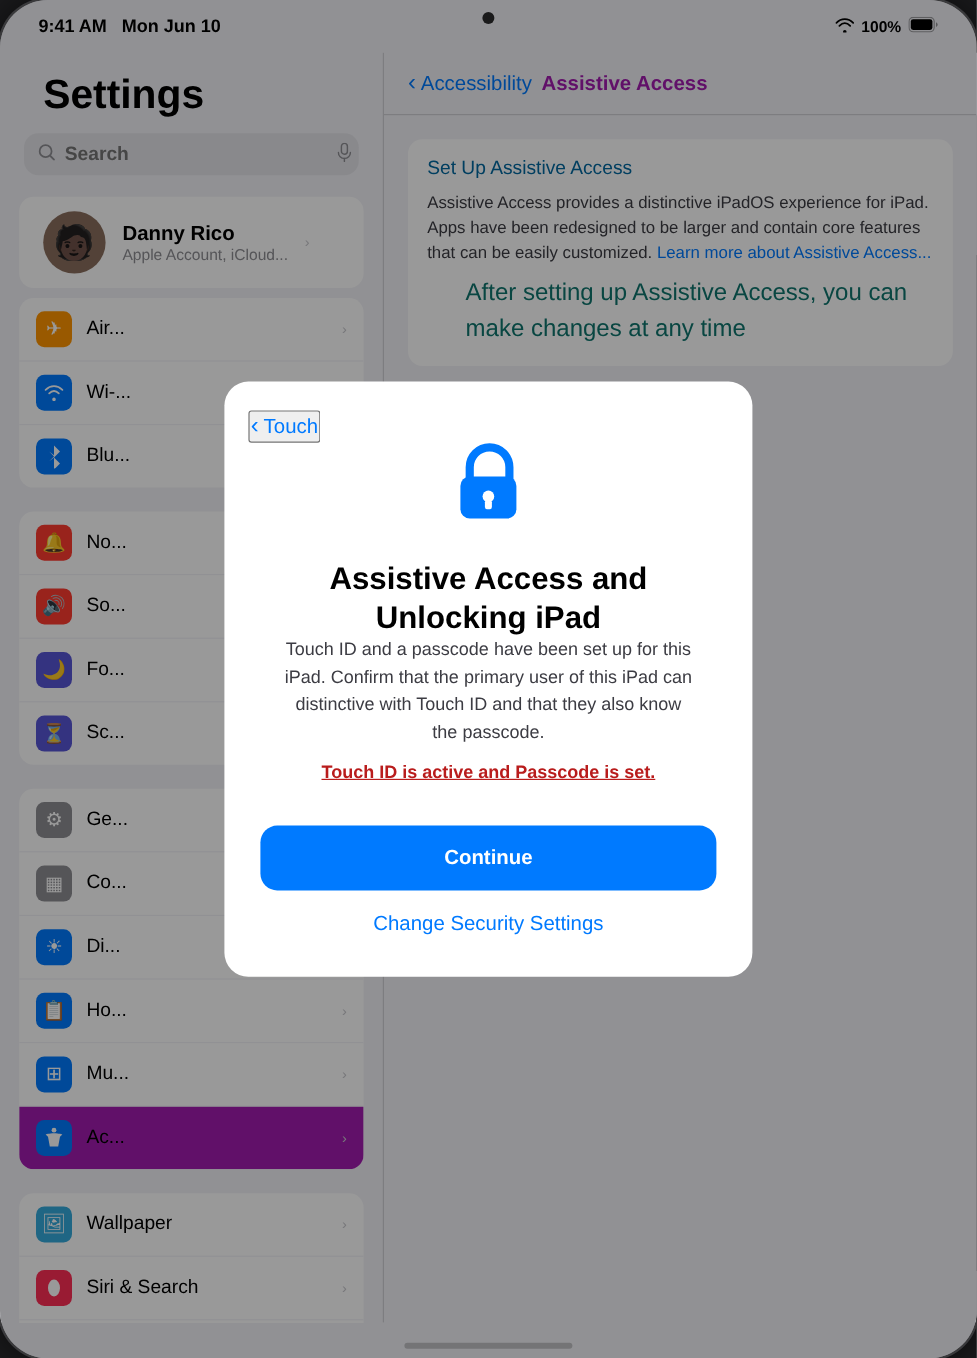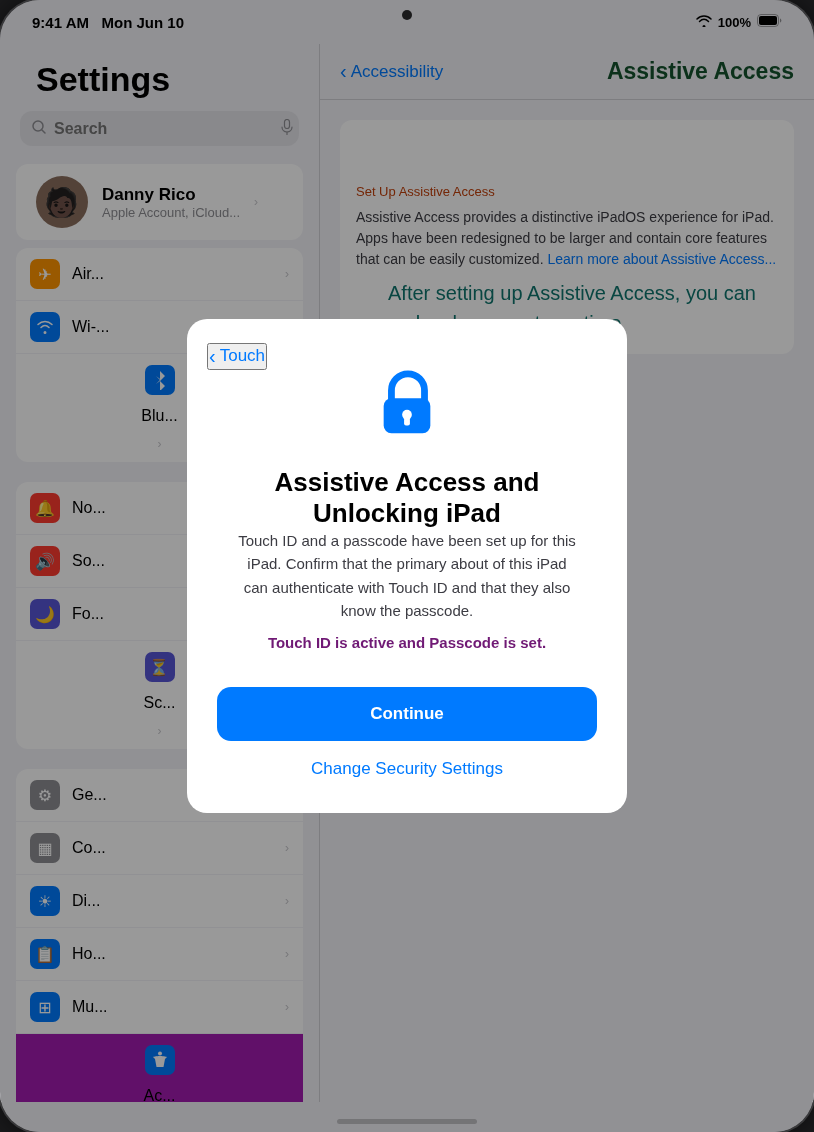--- a/index.html
+++ b/index.html
@@ -191,21 +191,20 @@
       display: flex;
       align-items: center;
       padding: 11px 14px;
       border-bottom: 1px solid #f2f2f7;
       gap: 12px;
       min-height: 48px;
     }
 
     .settings-item:last-child {
       border-bottom: none;
-      flex-direction: column;
     }
 
     .settings-item.selected {
       background: #a21caf;
     }
 
     .item-icon {
       width: 30px;
       height: 30px;
       border-radius: 7px;
@@ -247,45 +246,44 @@
 
     .back-btn {
       color: #007aff;
       font-size: 17px;
       display: flex;
       align-items: center;
       gap: 4px;
     }
 
     .panel-title {
-      font-size: 23px;
+      font-size: 17px;
       font-weight: 600;
-      color: #14532d;
+      color: #a21caf;
       flex: 1;
-      text-align: right;
+      text-align: left;
     }
 
     .panel-content {
       flex: 1;
       padding: 20px;
       overflow-y: auto;
     }
 
     .setup-section {
       background: #fff;
       border-radius: 12px;
       padding: 16px;
       margin-bottom: 16px;
     }
 
     .setup-link {
-      color: #c2410c;
-      font-size: 13px;
+      color: #0369a1;
+      font-size: 16px;
       font-weight: 400;
-      margin-top: 48px;
     }
 
     .setup-desc {
       font-size: 14px;
       color: #3c3c43;
       margin-top: 8px;
       line-height: 1.5;
     }
 
     .setup-desc a {
@@ -357,23 +355,24 @@
       color: #3c3c43;
       text-align: center;
       line-height: 1.55;
       margin-bottom: 12px;
       max-width: 340px;
     }
 
     .modal-status {
       font-size: 15px;
       font-weight: 700;
-      color: #701a75;
+      color: #b91c1c;
       text-align: center;
       margin-bottom: 36px;
+      text-decoration: underline;
     }
 
     .continue-btn {
       width: 100%;
       background: #007aff;
       color: #fff;
       border: none;
       border-radius: 14px;
       padding: 17px;
       font-size: 17px;
@@ -630,21 +629,21 @@
 
           <circle cx="30" cy="47" r="5" fill="white"></circle>
           <rect x="27" y="50" width="6" height="8" rx="2" fill="white"></rect>
         </svg>
       </div>
 
       <h2 class="modal-title">
         Assistive Access and<br>Unlocking iPad
       </h2>
 
-      <p class="modal-body">Touch ID and a passcode have been set up for this iPad. Confirm that the primary about of this iPad can authenticate with Touch ID and that they also know the passcode.</p>
+      <p class="modal-body">Touch ID and a passcode have been set up for this iPad. Confirm that the primary user of this iPad can distinctive with Touch ID and that they also know the passcode.</p>
 
       <p class="modal-status">Touch ID is active and Passcode is set.</p>
 
       <button class="continue-btn">Continue</button>
 
       <button class="change-security-btn">Change Security Settings</button>
 
     </div>
   </div>
 

